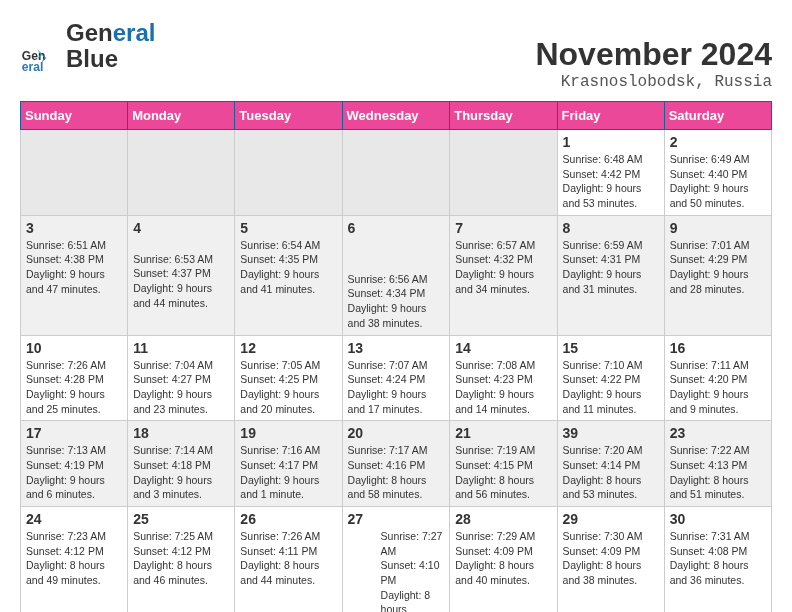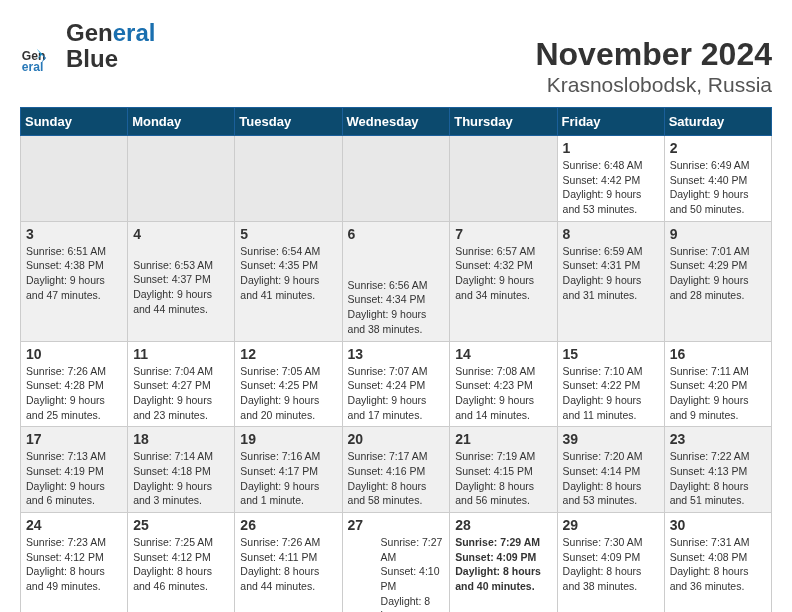--- a/index.html
+++ b/index.html
@@ -37,30 +37,31 @@
     .title-block {
       text-align: right;
       margin-top: 16px;
     }
     .month-title {
       font-size: 32px;
       font-weight: bold;
       color: #333;
     }
     .location {
-      font-size: 21px;
+      font-size: 16px;
       color: #555;
+      font-family: Liberation Mono, monospace;
     }
     table {
       width: 100%;
       border-collapse: collapse;
       font-size: 11px;
     }
     thead tr {
-      background: #0c4a6e;
+      background: #ec4899;
       color: #fff;
     }
     thead th {
       padding: 6px 4px;
       text-align: left;
       font-size: 13px;
       font-weight: bold;
       border: 1px solid #1a5f9a;
     }
     tbody tr {
@@ -328,21 +329,21 @@
         </td>
         <td>
           <span class="day-num">27</span>
           <div class="day-info" style="white-space: pre-line; margin-left: 33px;">Sunrise: 7:27 AM
 Sunset: 4:10 PM
 Daylight: 8 hours
 and 42 minutes.</div>
         </td>
         <td>
           <span class="day-num">28</span>
-          <div class="day-info" style="white-space: pre-line; font-weight: bold;">Sunrise: 7:29 AM
+          <div class="day-info" style="white-space: pre-line;">Sunrise: 7:29 AM
 Sunset: 4:09 PM
 Daylight: 8 hours
 and 40 minutes.</div>
         </td>
         <td>
           <span class="day-num">29</span>
           <div class="day-info" style="white-space: pre-line;">Sunrise: 7:30 AM
 Sunset: 4:09 PM
 Daylight: 8 hours
 and 38 minutes.</div>

